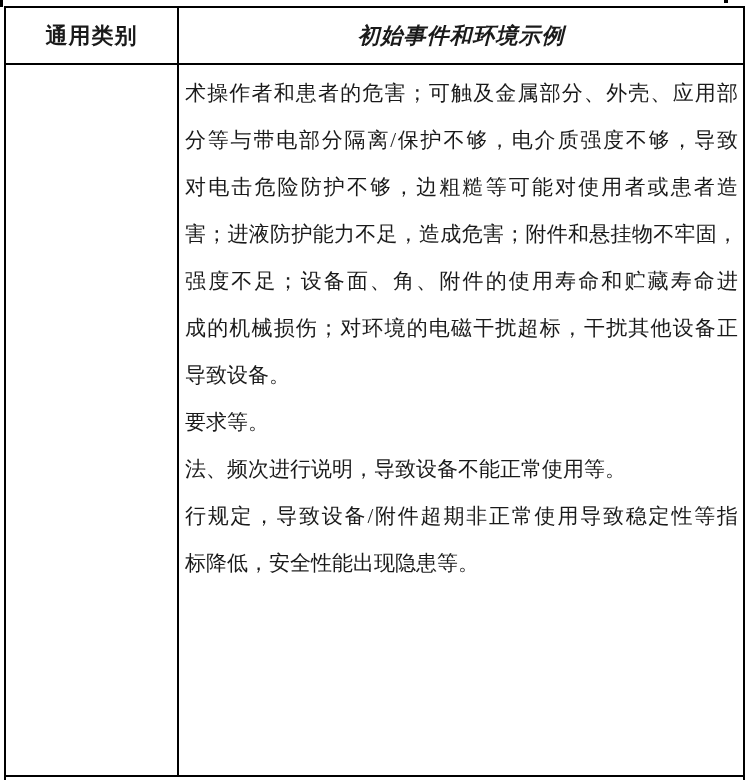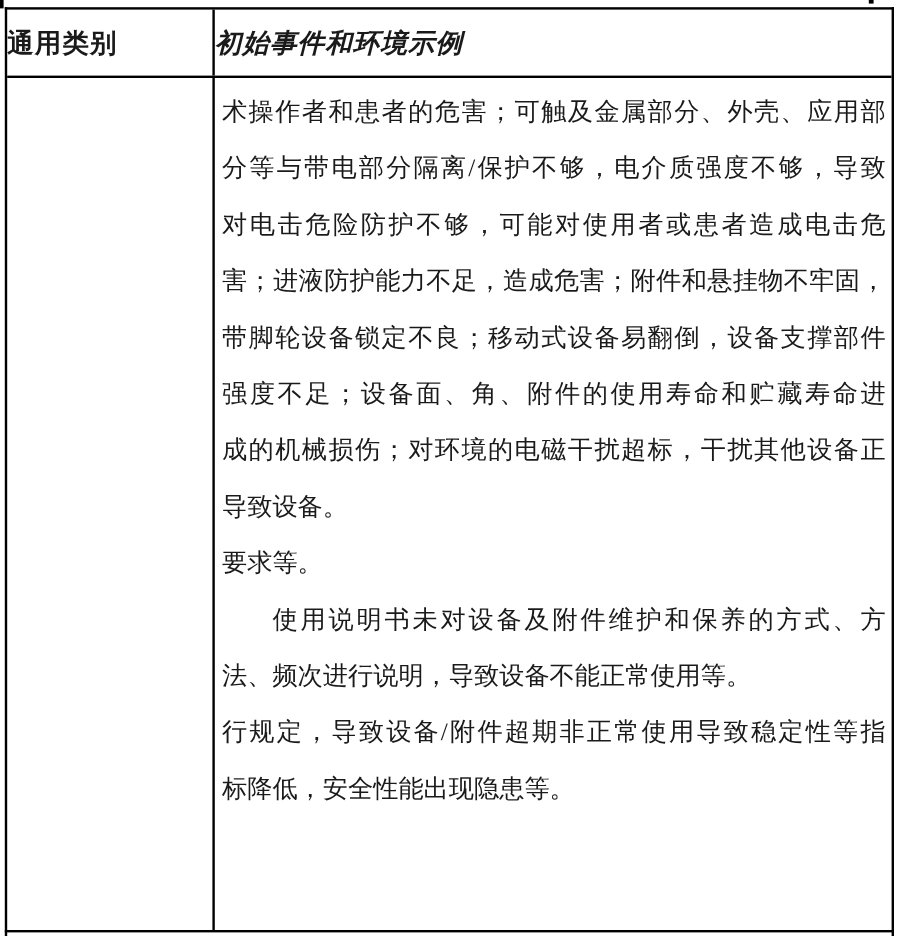--- a/index.html
+++ b/index.html
@@ -33,21 +33,21 @@
     box-sizing: content-box;
   }
   .header-row {
     display: flex;
     height: 55px;
     border-bottom: 2px solid #000;
   }
   .header-cell {
     display: flex;
     align-items: center;
-    justify-content: flex-start;
+    justify-content: center;
     font-weight: bold;
     font-size: 22px;
     letter-spacing: 1px;
   }
   .cell-category { width: 171px; border-right: 2px solid #000; flex: none; }
   .cell-events { flex: 1; font-style: italic; }
   .body-row {
     display: flex;
     height: 710px;
   }
@@ -98,28 +98,26 @@
       <div class="header-cell cell-events">
         <span>初始事件和环境示例</span>
       </div>
     </div>
 
     <div class="body-row">
       <div class="body-category"></div>
       <div class="body-events">
           <div class="line">术操作者和患者的危害；可触及金属部分、外壳、应用部</div>
           <div class="line">分等与带电部分隔离/保护不够，电介质强度不够，导致</div>
-          <div class="line">对电击危险防护不够，可能对使用者或患者造成电击危</div>
+          <div class="line">对电击危险防护不够，边粗糙等可能对使用者或患者造</div>
           <div class="line">害；进液防护能力不足，造成危害；附件和悬挂物不牢固，</div>
-          <div class="line">带脚轮设备锁定不良；移动式设备易翻倒，设备支撑部件</div>
           <div class="line">强度不足；设备面、角、附件的使用寿命和贮藏寿命进</div>
           <div class="line">成的机械损伤；对环境的电磁干扰超标，干扰其他设备正</div>
           <div class="line last">导致设备。</div>
           <div class="line last">要求等。</div>
-          <div class="line indent">使用说明书未对设备及附件维护和保养的方式、方</div>
           <div class="line last">法、频次进行说明，导致设备不能正常使用等。</div>
           <div class="line">行规定，导致设备/附件超期非正常使用导致稳定性等指</div>
           <div class="line last">标降低，安全性能出现隐患等。</div>
         </div>
     </div>
 
     <div class="row-divider"></div>
   </div>
 </div>
 

